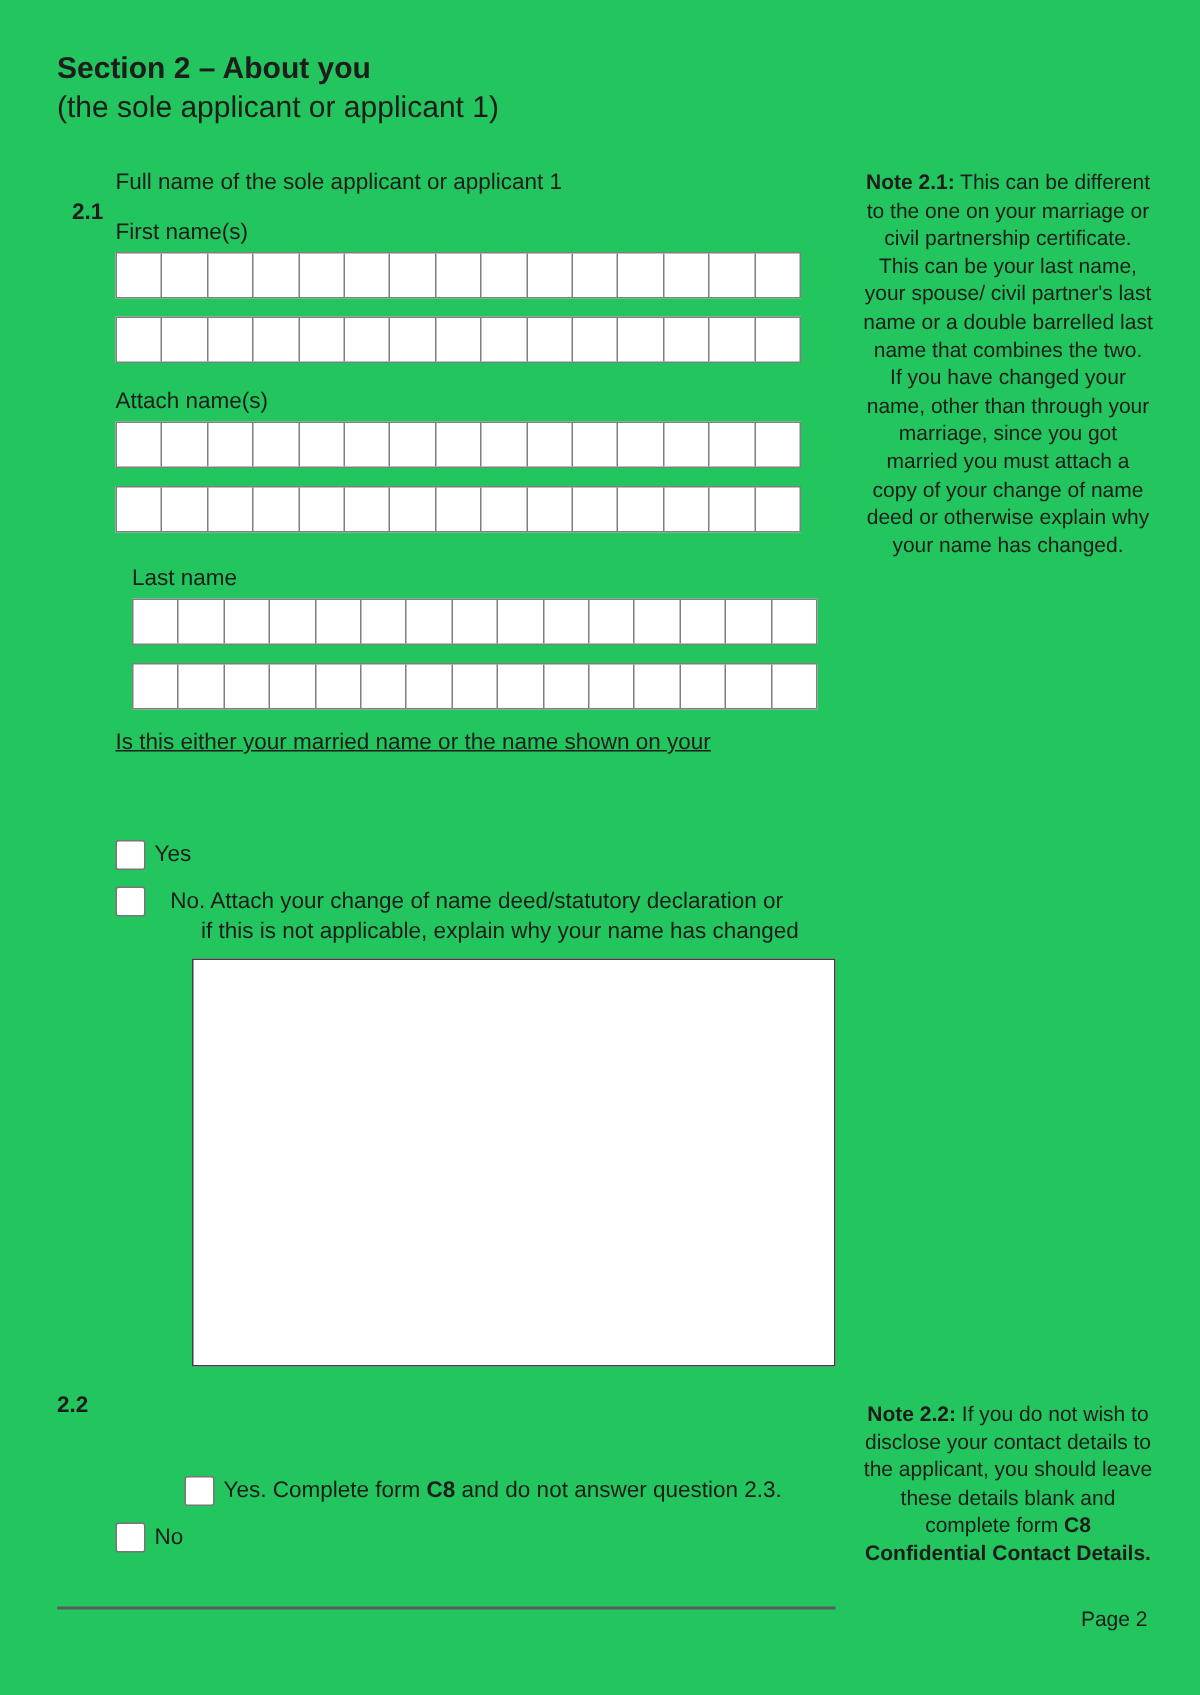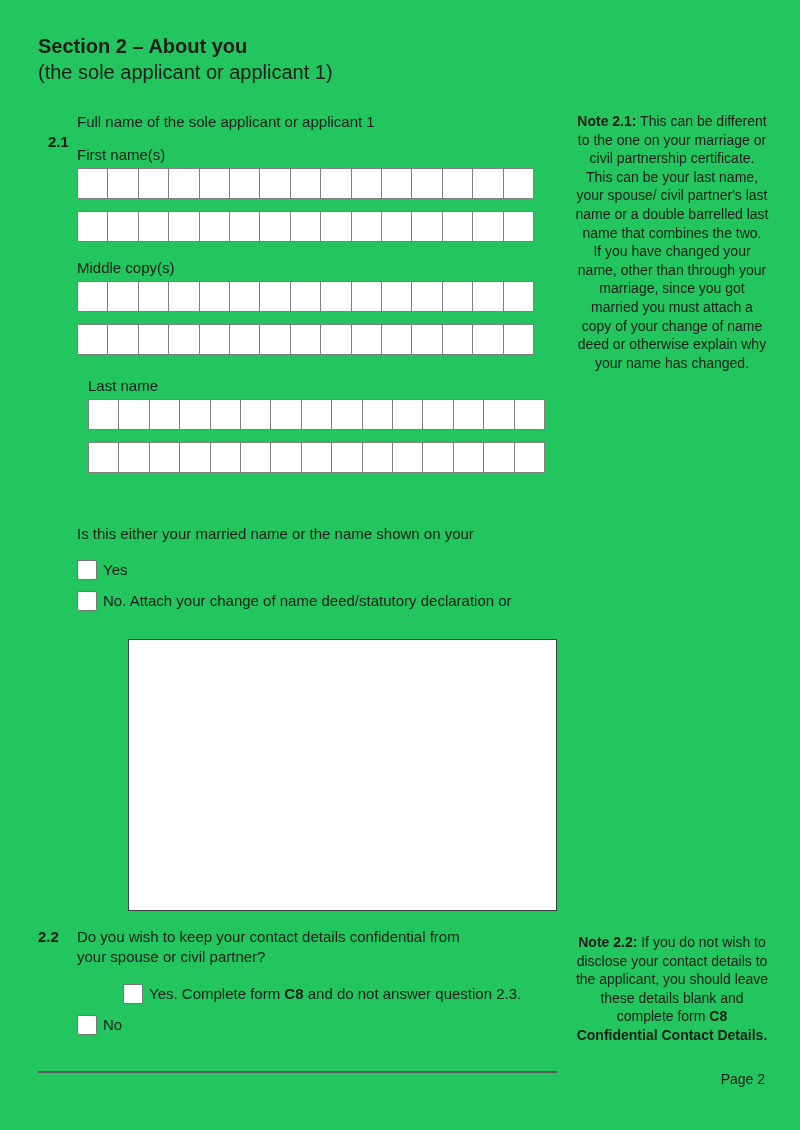--- a/index.html
+++ b/index.html
@@ -111,21 +111,21 @@
         <div class="charbox-cell"></div>
         <div class="charbox-cell"></div>
         <div class="charbox-cell"></div>
         <div class="charbox-cell"></div>
         <div class="charbox-cell"></div>
         <div class="charbox-cell"></div>
       </div>
   </div>
 
   <div class="abs" style="left:77px; top:259px;">
-    <div class="field-label">Middle copy(s)</div>
+    <div class="field-label">Attach name(s)</div>
     <div class="charbox-row">
         <div class="charbox-cell"></div>
         <div class="charbox-cell"></div>
         <div class="charbox-cell"></div>
         <div class="charbox-cell"></div>
         <div class="charbox-cell"></div>
         <div class="charbox-cell"></div>
         <div class="charbox-cell"></div>
         <div class="charbox-cell"></div>
         <div class="charbox-cell"></div>
@@ -186,43 +186,40 @@
         <div class="charbox-cell"></div>
         <div class="charbox-cell"></div>
         <div class="charbox-cell"></div>
         <div class="charbox-cell"></div>
         <div class="charbox-cell"></div>
         <div class="charbox-cell"></div>
         <div class="charbox-cell"></div>
       </div>
   </div>
 
-  <div class="abs qtext" style="left:77px; top:524px; width:470px;">
+  <div class="abs qtext" style="left:77px; top:485px; width:470px;text-decoration:underline;">
     <div>Is this either your married name or the name shown on your</div>
   </div>
 
   <div class="abs check-row" style="left:77px; top:560px;">
     <div class="checkbox"></div>
     <div class="check-label">Yes</div>
   </div>
 
   <div class="abs check-row" style="left:77px; top:591px;">
     <div class="checkbox"></div>
     <div class="check-label">
       <span>No. Attach your change of name deed/statutory declaration or</span>
+      <span class="cont-line">if this is not applicable, explain why your name has changed</span>
     </div>
   </div>
 
   <div class="abs explain-box" style="left:128px; top:639px;"></div>
 
   <div class="abs qnum" style="left:38px; top:927px;">2.2</div>
-  <div class="abs qtext" style="left:77px; top:927px; width:470px;">
-    <div>Do you wish to keep your contact details confidential from</div>
-    <div>your spouse or civil partner?</div>
-  </div>
 
   <div class="abs check-row" style="left:77px; top:984px;padding-left:46px;">
     <div class="checkbox"></div>
     <div class="check-label">
       <span>Yes. Complete form </span><span class="bold">C8</span><span> and do not answer question 2.3.</span>
     </div>
   </div>
 
   <div class="abs check-row" style="left:77px; top:1015px;">
     <div class="checkbox"></div>

